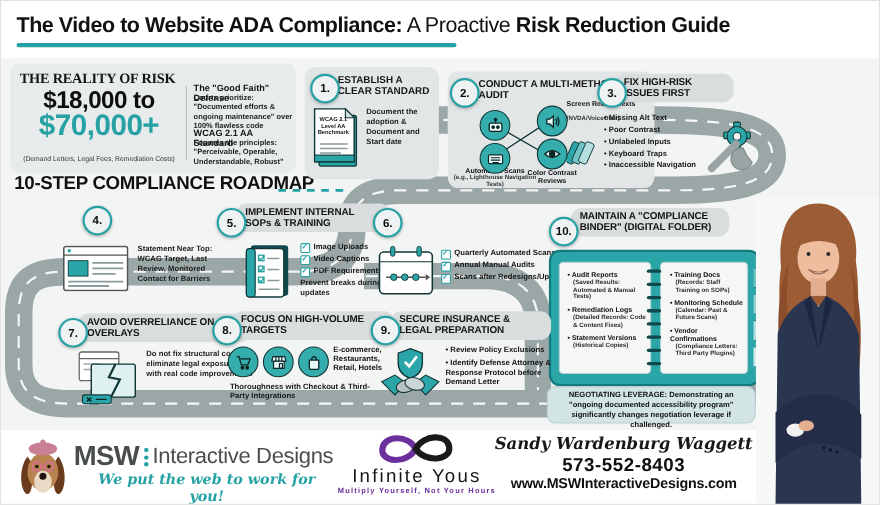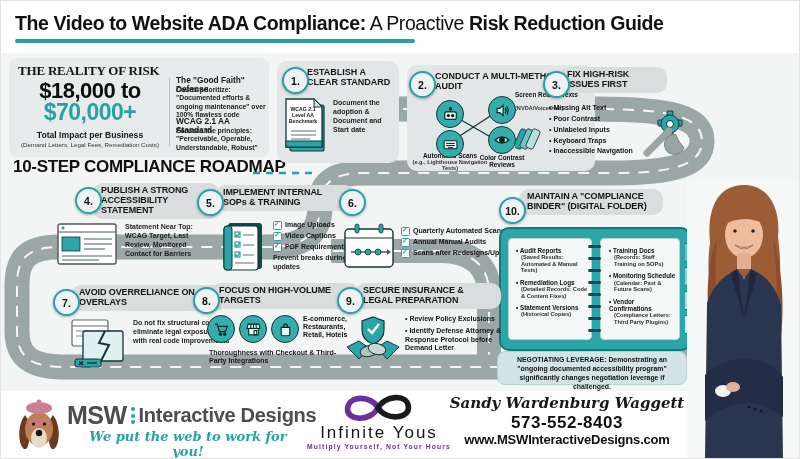--- a/index.html
+++ b/index.html
@@ -8,21 +8,21 @@
   .abs{position:absolute;}
   
   .title{font-size:19.5px;letter-spacing:-0.4px;color:#111;white-space:nowrap;}
   .title b{font-weight:800;}
   .underline{height:3.5px;background:#27a2a4;border-radius:2px;}
   
   .panel{background:#f3f5f5;}
   .riskbox{background:#e7ebeb;border-radius:8px;}
   .risk-h{font-size:13px;font-weight:800;letter-spacing:-0.2px;color:#151515;}
   .amt1{font-size:22px;font-weight:800;color:#0e0e0e;letter-spacing:-0.5px;}
-  .amt2{font-size:23px;font-weight:800;color:#27a2a4;letter-spacing:-0.5px;}
+  .amt2{font-size:27px;font-weight:800;color:#27a2a4;letter-spacing:-0.5px;}
   .impact{font-size:8.6px;font-weight:800;text-align:center;}
   .impact-sub{font-size:6.2px;color:#333;text-align:center;}
   .vline{width:1px;background:#b8c2c2;}
   .rc-t{font-size:8.3px;font-weight:800;line-height:1.1;}
   .rc-b{font-size:6.8px;line-height:1.25;color:#222;font-weight:600;}
   .roadmap-h{font-size:17px;font-weight:800;letter-spacing:-0.3px;color:#101010;}
   
   .badge{width:23px;height:23px;border-radius:50%;background:#eef2f2;border:2.5px solid #27a2a4;
          display:flex;align-items:center;justify-content:center;font-size:10.5px;font-weight:800;
          color:#0f0f0f;box-shadow:0 1px 3px rgba(0,0,0,.3);z-index:4;}
@@ -49,21 +49,21 @@
   .bt:before{content:"•  ";}
   .bs{font-size:5.7px;line-height:1.15;color:#2c2c2c;padding-left:5px;font-weight:600;}
   .btab{position:absolute;width:11px;height:17px;border:1px solid #137a7d;border-left:none;border-radius:0 4px 4px 0;}
   .spiral{position:absolute;width:13px;height:3px;border-radius:2px;background:#10494b;z-index:4;}
   .leverage{background:#d2e4e4;border-radius:8px;border:1px solid #b7cfcf;z-index:3;
             font-size:6.9px;line-height:1.32;color:#101010;text-align:center;font-weight:600;}
   .leverage b{font-weight:800;}
   
   .script{font-family:"DejaVu Serif",serif;font-style:italic;}
   .msw-big{font-size:25px;font-weight:800;color:#4a4d4d;letter-spacing:-0.5px;}
-  .msw-mid{font-size:20px;font-weight:700;color:#4a4d4d;letter-spacing:-0.3px;}
+  .msw-mid{font-size:20px;font-weight:400;color:#4a4d4d;letter-spacing:-0.3px;}
   .dots{display:inline-flex;flex-direction:column;justify-content:center;gap:2.5px;margin:0 4px;}
   .dots i{width:4px;height:4px;border-radius:50%;background:#27a2a4;}
   .tagline{font-size:13px;color:#27a2a4;font-weight:700;}
   .inf-name{font-size:17px;color:#161616;letter-spacing:2px;text-align:center;}
   .inf-tag{font-size:6.8px;color:#6b2f9e;font-weight:800;letter-spacing:1.1px;text-align:center;}
   .c-name{font-size:15px;color:#181818;text-align:center;font-weight:600;}
   .c-phone{font-size:17px;font-weight:800;color:#101010;text-align:center;letter-spacing:0.5px;}
   .c-url{font-size:13px;font-weight:700;color:#101010;text-align:center;letter-spacing:-0.2px;}
 </style>
 </head>
@@ -81,21 +81,20 @@
     <path d="M 488 362 L 488 292 C 488 266 472 250 440 250 L 330 250" stroke="#ffffff" stroke-width="2" fill="none" stroke-dasharray="11 9" opacity=".9"></path>
     <path d="M 322 108 L 596 108 C 670 108 701 116 701 140 C 701 164 672 172 612 172 L 362 172 C 330 172 319 184 319 206 C 319 232 303 246 268 246 L 58 246 C 26 246 16 258 16 284 L 16 330 C 16 356 30 366 62 366 L 626 366 C 672 366 695 356 695 332 C 695 310 676 300 648 300" stroke="#9ba6a6" stroke-width="25" fill="none"></path>
     <path d="M 322 108 L 596 108 C 670 108 701 116 701 140 C 701 164 672 172 612 172 L 362 172 C 330 172 319 184 319 206 C 319 232 303 246 268 246 L 58 246 C 26 246 16 258 16 284 L 16 330 C 16 356 30 366 62 366 L 626 366 C 672 366 695 356 695 332 C 695 310 676 300 648 300" stroke="#ffffff" stroke-width="2" fill="none" stroke-dasharray="11 9" opacity=".9"></path>
     <path d="M 252 172 L 316 172" stroke="#27a2a4" stroke-width="2.5" fill="none" stroke-dasharray="7 6"></path>
   </svg>
 
   <div class="abs riskbox" style="left:8px;top:57px;width:260px;height:99px;z-index:2;">
     <div class="abs risk-h" style="left:9px;top:5px;font-family:Liberation Serif, serif;">THE REALITY OF RISK</div>
     <div class="abs amt1" style="left:10px;top:20px;width:142px;text-align:center;">$18,000 to</div>
     <div class="abs amt2" style="left:10px;top:41px;width:142px;text-align:center;">$70,000+</div>
-    <div class="abs impact" style="left:6px;top:72px;width:150px;">Total Impact per Business</div>
     <div class="abs impact-sub" style="left:2px;top:83px;width:158px;">(Demand Letters, Legal Fees, Remediation Costs)</div>
     <div class="abs vline" style="left:160px;top:20px;height:68px;"></div>
     <div class="abs rc-t" style="left:167px;top:18px;width:92px;">The "Good Faith" Defense</div>
     <div class="abs rc-b" style="left:167px;top:28px;width:92px;">Courts prioritize: "Documented efforts &amp; ongoing maintenance" over 100% flawless code</div>
     <div class="abs rc-t" style="left:167px;top:59px;width:92px;">WCAG 2.1 AA Standard</div>
     <div class="abs rc-b" style="left:167px;top:69px;width:92px;">Focuses the principles: "Perceivable, Operable, Understandable, Robust"</div>
   </div>
 
   <div class="abs roadmap-h" style="left:12px;top:156px;z-index:2;">10-STEP COMPLIANCE ROADMAP</div>
 
@@ -185,21 +184,20 @@
         <rect x="37" y="13" width="8" height="6" rx="1"></rect>
         <circle cx="33" cy="17" r="9"></circle>
       </g>
       <circle cx="33" cy="17" r="3.5" fill="#f3f5f5"></circle>
     </g>
     <path d="M10 46 L32 24" stroke="#9aa4a4" stroke-width="7" stroke-linecap="round"></path>
     <path d="M34 14 A10 10 0 1 0 44 26 L38 20 Z" fill="#9aa4a4" stroke="#7f8a8a" stroke-width="1" transform="translate(4 14) rotate(8 38 18)"></path>
   </svg>
 
   <div class="abs badge" style="left:74px;top:186px;">4.</div>
-  <div class="abs pill" style="left:92px;top:182px;width:110px;">PUBLISH A STRONG ACCESSIBILITY STATEMENT</div>
   <svg class="abs" style="left:56px;top:222px;z-index:3;" width="60" height="42" viewBox="0 0 60 42">
     <rect x="1" y="1" width="58" height="40" rx="2" fill="#ffffff" stroke="#555" stroke-width="1.4"></rect>
     <line x1="1" y1="9" x2="59" y2="9" stroke="#555" stroke-width="1.2"></line>
     <circle cx="6" cy="5" r="1.6" fill="#27a2a4"></circle>
     <rect x="5" y="14" width="18" height="14" fill="#2aa6a8" stroke="#123636" stroke-width="0.8"></rect>
     <line x1="27" y1="16" x2="55" y2="16" stroke="#8a9a9a" stroke-width="1.6"></line>
     <line x1="27" y1="21" x2="55" y2="21" stroke="#8a9a9a" stroke-width="1.6"></line>
     <line x1="27" y1="26" x2="48" y2="26" stroke="#8a9a9a" stroke-width="1.6"></line>
     <line x1="5" y1="33" x2="55" y2="33" stroke="#8a9a9a" stroke-width="1.6"></line>
     <line x1="5" y1="37" x2="42" y2="37" stroke="#8a9a9a" stroke-width="1.6"></line>

